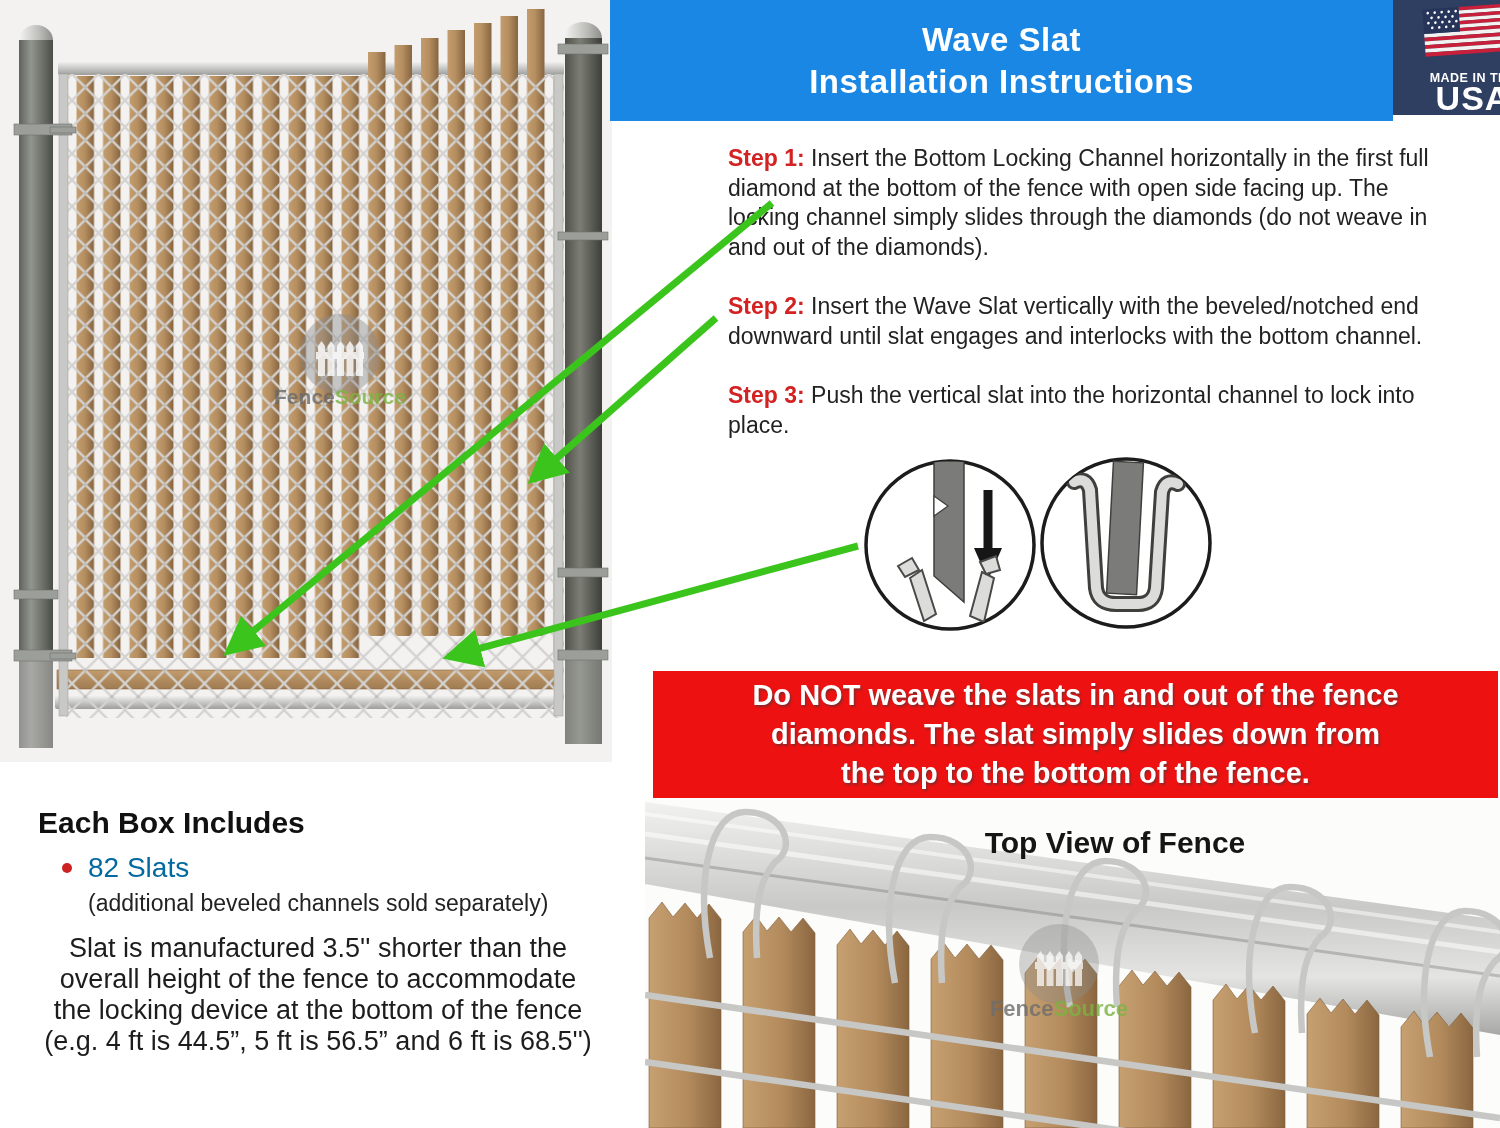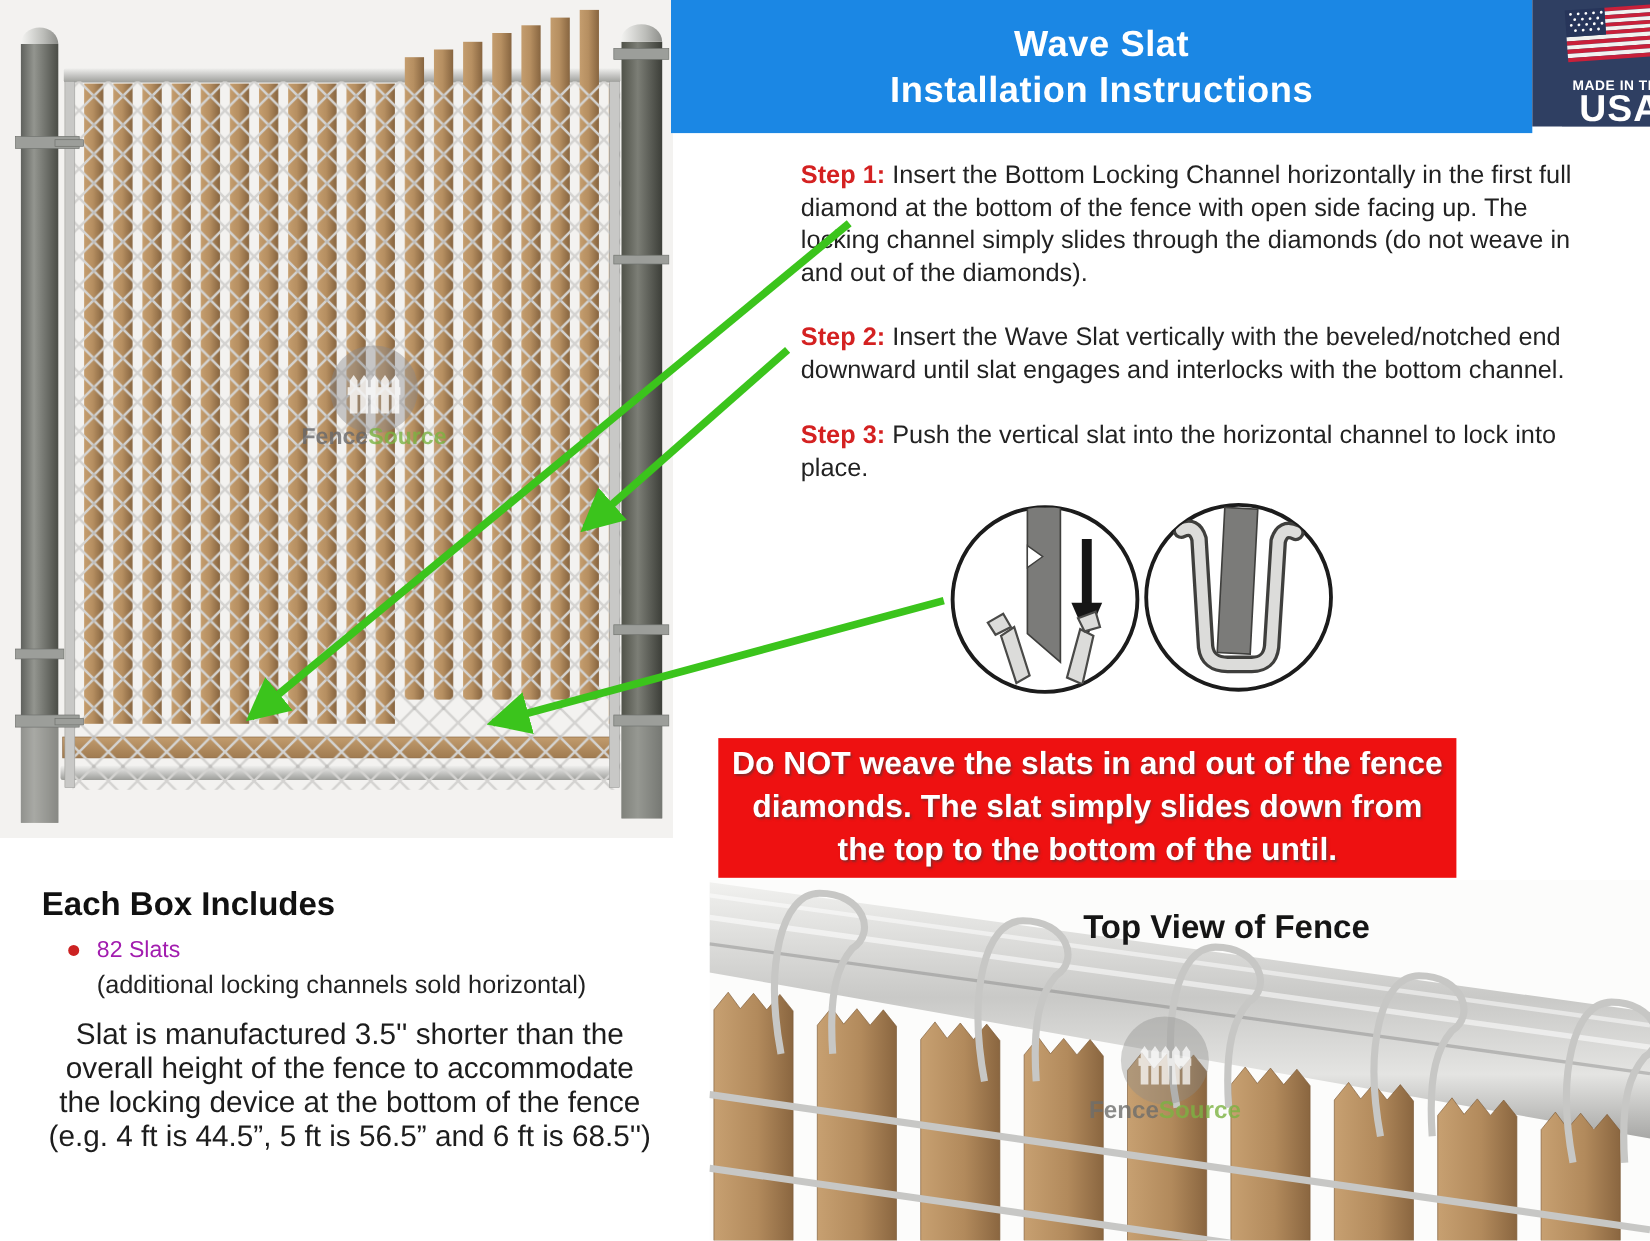--- a/index.html
+++ b/index.html
@@ -10,28 +10,28 @@
   .banner{left:610px;top:0;width:783px;height:121px;background:#1b87e4;color:#fff;
           display:flex;flex-direction:column;align-items:center;justify-content:center;}
   .banner .t1,.banner .t2{font-weight:bold;font-size:33px;line-height:42px;letter-spacing:.5px;}
   
   .badge{left:1393px;top:0;width:107px;height:115px;background:#2f3f62;padding-left:27px;}
   
   .steps{left:728px;top:144px;width:716px;color:#222;}
   .steps p{margin:0 0 30px 0;font-size:23px;line-height:29.5px;}
   .step-label{color:#d42121;font-weight:bold;}
   
-  .warning{left:653px;top:671px;width:671px;height:127px;background:#ee1111;
+  .warning{left:653px;top:671px;width:845px;height:127px;background:#ee1111;
            display:flex;flex-direction:column;align-items:center;justify-content:center;}
   .warning div{color:#fff;font-weight:bold;font-size:29px;line-height:39px;
                text-shadow:1.5px 1.5px 2px rgba(60,60,60,.55);white-space:nowrap;}
   
   .includes{left:38px;top:806px;width:575px;color:#1d1d1d;}
   .includes h2{margin:0 0 12px 0;font-size:30px;font-weight:bold;color:#111;}
-  .bullet-row{display:flex;align-items:center;margin:6px 0 6px 24px;font-size:21px;color:#a21caf;}
+  .bullet-row{display:flex;align-items:center;margin:6px 0 6px 24px;font-size:28px;color:#0369a1;}
   .dot{width:10px;height:10px;border-radius:50%;background:#cc2222;margin-right:16px;flex:0 0 auto;}
   .note{margin:2px 0 0 50px;font-size:23px;color:#222;}
   .para{margin-top:16px;font-size:27px;line-height:31px;width:560px;color:#1d1d1d;text-align:center;}
   svg text{font-family:"Liberation Sans", sans-serif;}
 </style>
 </head>
 <body>
 
 <div class="page">
 
@@ -235,21 +235,21 @@
       </marker>
     </defs>
     <line x1="772" y1="203" x2="228" y2="652" stroke="#3bc41c" stroke-width="7" marker-end="url(#gah)"></line>
     <line x1="716" y1="318" x2="532" y2="480" stroke="#3bc41c" stroke-width="7" marker-end="url(#gah)"></line>
     <line x1="858" y1="546" x2="448" y2="657" stroke="#3bc41c" stroke-width="7" marker-end="url(#gah)"></line>
   </svg>
 
   <div class="abs warning">
     <div>Do NOT weave the slats in and out of the fence</div>
     <div>diamonds. The slat simply slides down from</div>
-    <div>the top to the bottom of the until.</div>
+    <div>the top to the bottom of the fence.</div>
   </div>
 
   <svg class="abs" style="left:645px;top:800px" width="855" height="328" viewBox="0 0 855 328">
     <defs>
       <linearGradient id="gRail2" x1="0" y1="0" x2="0" y2="1">
         <stop offset="0" stop-color="#f1f1ef"></stop>
           <stop offset=".45" stop-color="#c9c9c7"></stop>
           <stop offset=".75" stop-color="#e4e4e2"></stop>
           <stop offset="1" stop-color="#a8a8a6"></stop>
       </linearGradient>
@@ -305,17 +305,17 @@
       <text x="46" y="94" text-anchor="middle" font-size="22" font-weight="bold" opacity=".8"><tspan fill="#6e6e6c">Fence</tspan><tspan fill="#7cb342">Source</tspan></text>
     </g>
   </svg>
 
   <div class="abs includes">
     <h2>Each Box Includes</h2>
     <div class="bullet-row">
       <span class="dot"></span>
       <span>82 Slats</span>
     </div>
-    <div class="note">(additional locking channels sold horizontal)</div>
+    <div class="note">(additional beveled channels sold separately)</div>
     <div class="para">Slat is manufactured 3.5'' shorter than the overall height of the fence to accommodate the locking device at the bottom of the fence (e.g. 4 ft is 44.5”, 5 ft is 56.5” and 6 ft is 68.5'')</div>
   </div>
 
 </div>
 
 </body></html>

